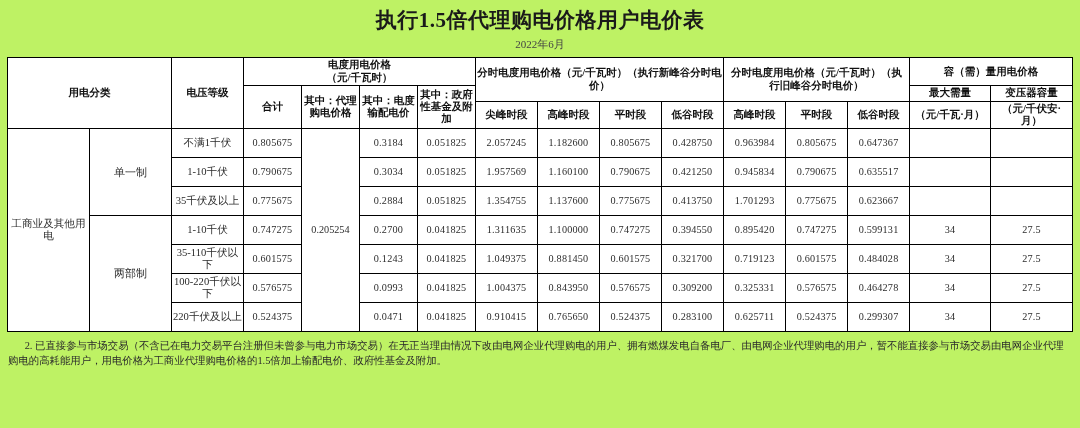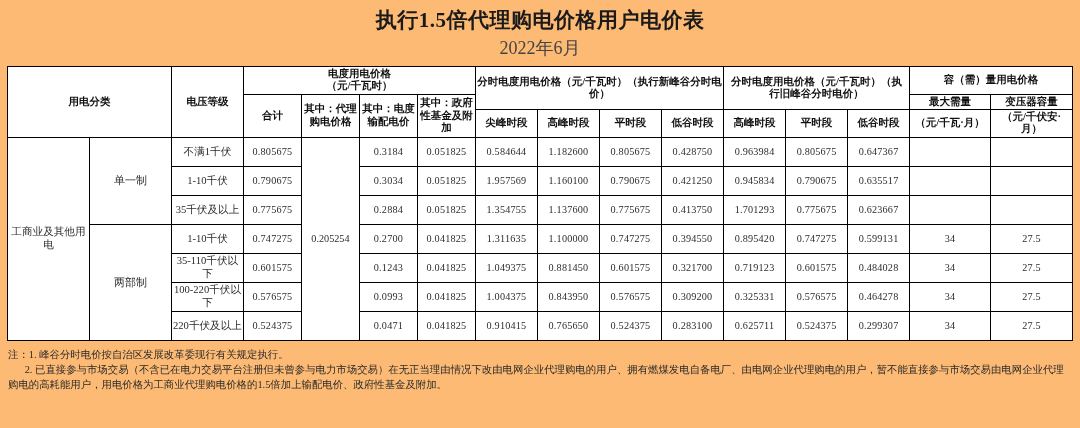--- a/index.html
+++ b/index.html
@@ -6,34 +6,34 @@
   html, body {
     margin: 0; padding: 0;
     width: 1080px; height: 428px;
     background: #ffffff;
     font-family: "Liberation Serif", "DejaVu Serif", serif;
     overflow: hidden;
   }
   #page {
     position: relative;
     width: 1080px; height: 428px;
-    background: #fdba74;
+    background: #bef264;
   }
   .title {
     text-align: center;
     font-size: 21px;
     font-weight: bold;
     color: #1a1a1a;
     letter-spacing: 0.5px;
     padding-top: 7px;
     line-height: 1.3;
   }
   .subtitle {
     text-align: center;
-    font-size: 18px;
+    font-size: 11px;
     color: #444;
     padding-top: 4px;
     padding-bottom: 6px;
     line-height: 1.2;
   }
   table.pricetable {
     border-collapse: collapse;
     margin: 0 auto;
     width: 1063px;
     table-layout: fixed;
@@ -158,21 +158,21 @@
     </thead>
     <tbody id="table-body">
         <tr class="datarow">
           <td class="catlabel" rowspan="7">工商业及其他用电</td>
           <td class="grouplabel" rowspan="3">单一制</td>
           <td class="rowlabel">不满1千伏</td>
           <td class="num">0.805675</td>
           <td class="merged-total" rowspan="7">0.205254</td>
           <td class="num">0.3184</td>
           <td class="num">0.051825</td>
-          <td class="num">0.584644</td>
+          <td class="num">2.057245</td>
           <td class="num">1.182600</td>
           <td class="num">0.805675</td>
           <td class="num">0.428750</td>
           <td class="num">0.963984</td>
           <td class="num">0.805675</td>
           <td class="num">0.647367</td>
           <td class="num"></td>
           <td class="num"></td>
         </tr>
         <tr class="datarow">
@@ -263,17 +263,16 @@
           <td class="num">0.625711</td>
           <td class="num">0.524375</td>
           <td class="num">0.299307</td>
           <td class="num">34</td>
           <td class="num">27.5</td>
         </tr>
       </tbody>
   </table>
 
   <div class="notes">
-    <p>注：1. 峰谷分时电价按自治区发展改革委现行有关规定执行。</p>
     <p class="n2">2. 已直接参与市场交易（不含已在电力交易平台注册但未曾参与电力市场交易）在无正当理由情况下改由电网企业代理购电的用户、拥有燃煤发电自备电厂、由电网企业代理购电的用户，暂不能直接参与市场交易由电网企业代理购电的高耗能用户，用电价格为工商业代理购电价格的1.5倍加上输配电价、政府性基金及附加。</p>
   </div>
 
 </div>
 
 </body></html>

